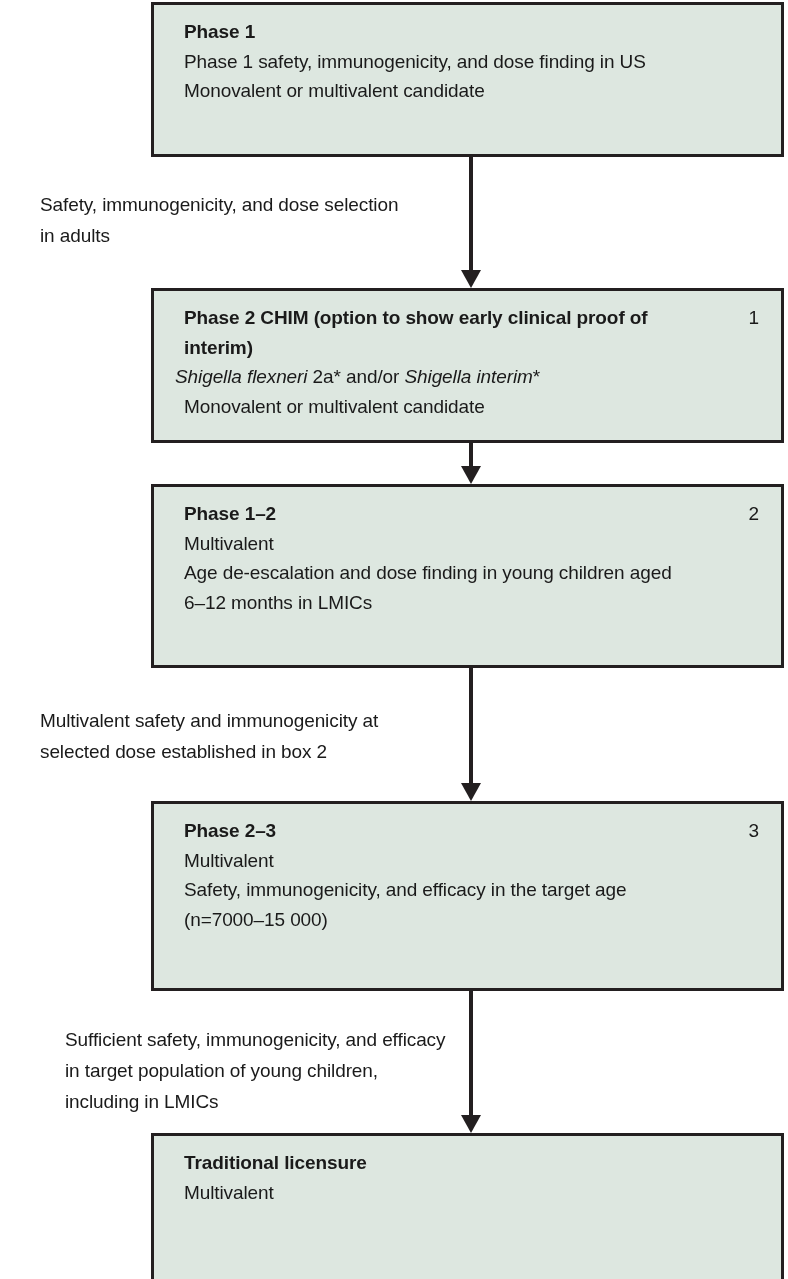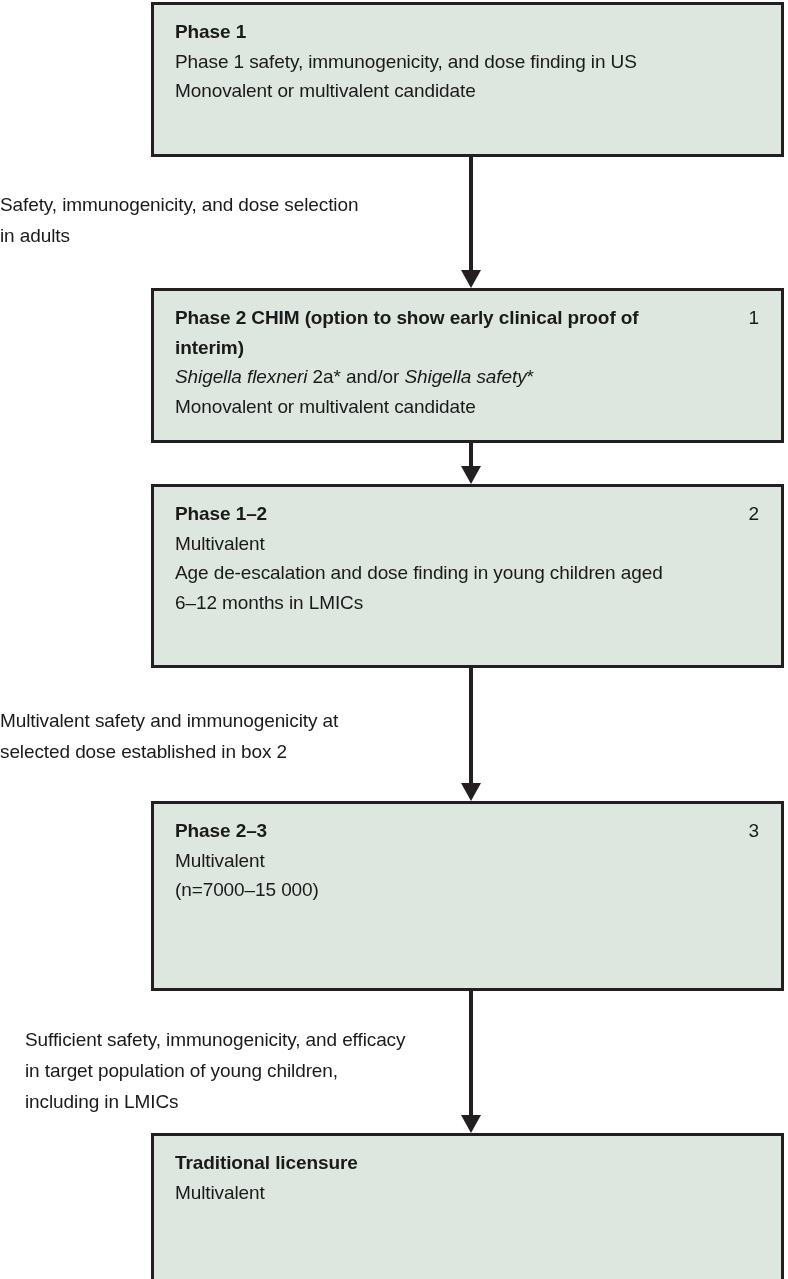--- a/index.html
+++ b/index.html
@@ -32,20 +32,21 @@
     background: #dde7e0;
     border: 3px solid #231f20;
     padding: 12px 20px 12px 21px;
   }
   .box-line {
     font-size: 19px;
     line-height: 29.5px;
     letter-spacing: -0.1px;
     white-space: pre-wrap;
     color: #1a1a1a;
+    margin-left: 9px;
   }
   .box-line.bold { font-weight: bold; }
 
   
   .species-line { font-size: 19px; line-height: 29.5px; letter-spacing: -0.1px; }
   .species-line i { font-style: italic; text-align: right; }
 
   .box-number {
     position: absolute;
     right: 22px;
@@ -97,20 +98,21 @@
 
   
   .side-label {
     position: absolute;
     left: 0px;
     font-size: 19px;
     line-height: 31px;
     letter-spacing: -0.1px;
     color: #1a1a1a;
     white-space: pre-line;
+    padding-left: 40px;
   }
   #label-1 { top: 189px; width: 450px; }
   #label-2 { top: 705px; width: 460px; }
   #label-3 { top: 1024px; width: 470px; margin-left: 25px; }
 </style>
 </head>
 <body>
 
 <div id="flow-root">
 
@@ -125,21 +127,21 @@
     <div class="head"></div>
   </div>
 
   <div class="side-label" id="label-1">Safety, immunogenicity, and dose selection
 in adults</div>
 
   <div class="flow-box" id="box-phase2-chim">
     <div class="box-number">1</div>
     <div class="box-line bold">Phase 2 CHIM (option to show early clinical proof of</div>
     <div class="box-line bold">interim)</div>
-    <div class="species-line"><i>Shigella flexneri</i><span> 2a* and/or </span><i>Shigella safety</i><span>*</span></div>
+    <div class="species-line"><i>Shigella flexneri</i><span> 2a* and/or </span><i>Shigella interim</i><span>*</span></div>
     <div class="box-line">Monovalent or multivalent candidate</div>
   </div>
 
   <div class="connector" id="conn-2">
     <div class="stem"></div>
     <div class="head"></div>
   </div>
 
   <div class="flow-box" id="box-phase1-2">
     <div class="box-number">2</div>
@@ -154,20 +156,21 @@
     <div class="head"></div>
   </div>
 
   <div class="side-label" id="label-2">Multivalent safety and immunogenicity at
 selected dose established in box 2</div>
 
   <div class="flow-box" id="box-phase2-3">
     <div class="box-number">3</div>
     <div class="box-line bold">Phase 2–3</div>
     <div class="box-line">Multivalent</div>
+    <div class="box-line">Safety, immunogenicity, and efficacy in the target age</div>
     <div class="box-line">(n=7000–15 000)</div>
   </div>
 
   <div class="connector" id="conn-4">
     <div class="stem"></div>
     <div class="head"></div>
   </div>
 
   <div class="side-label" id="label-3">Sufficient safety, immunogenicity, and efficacy
 in target population of young children,

